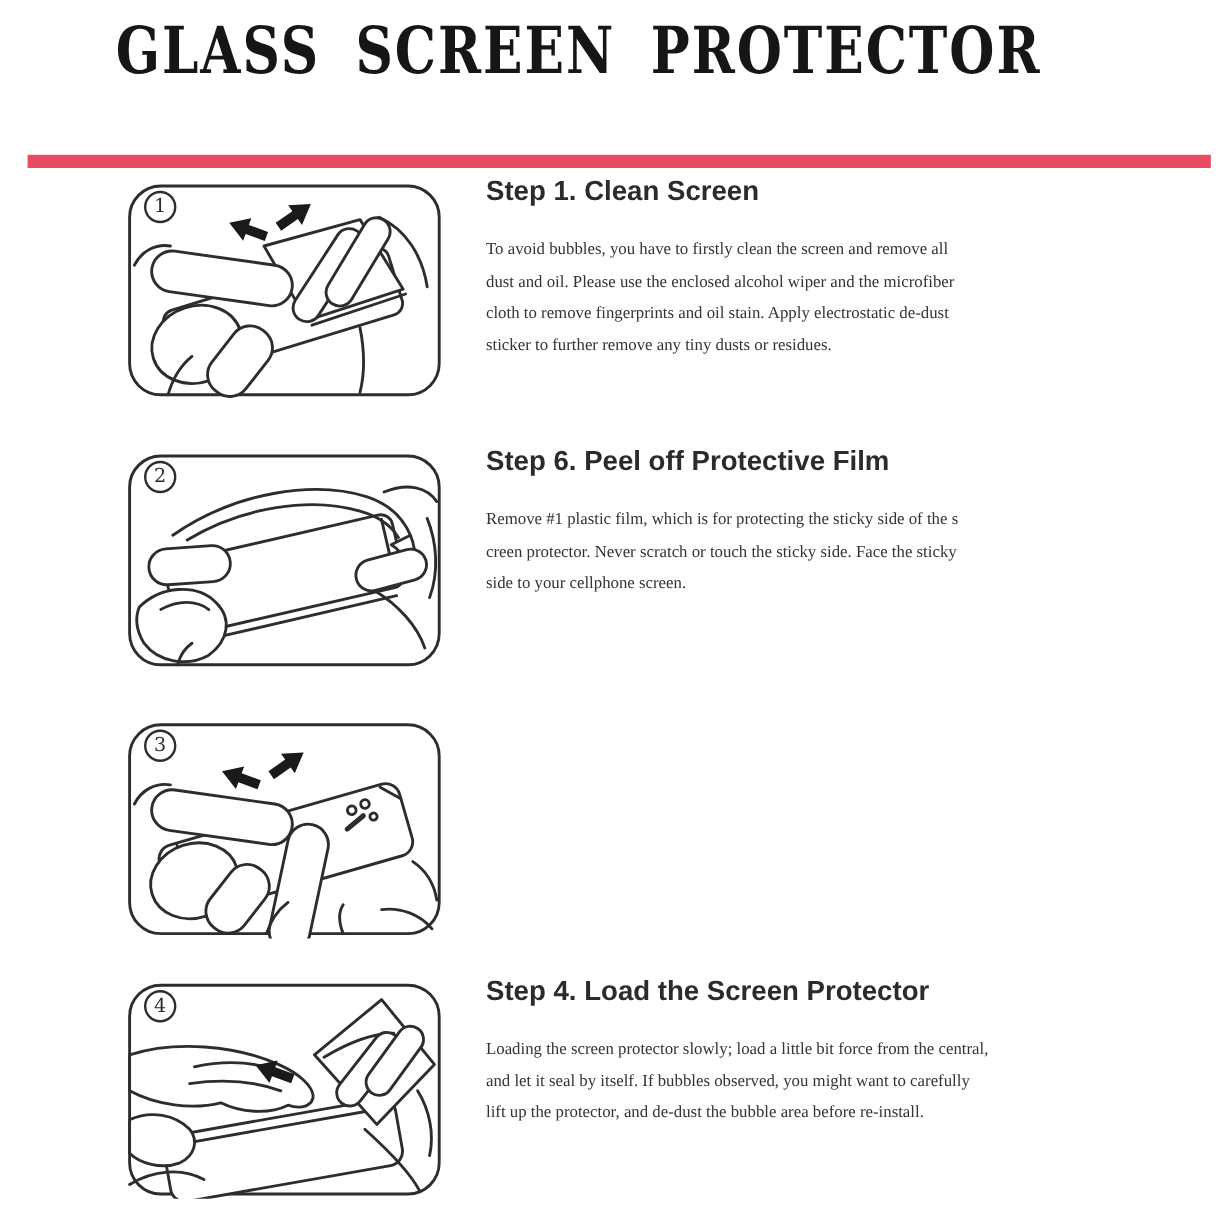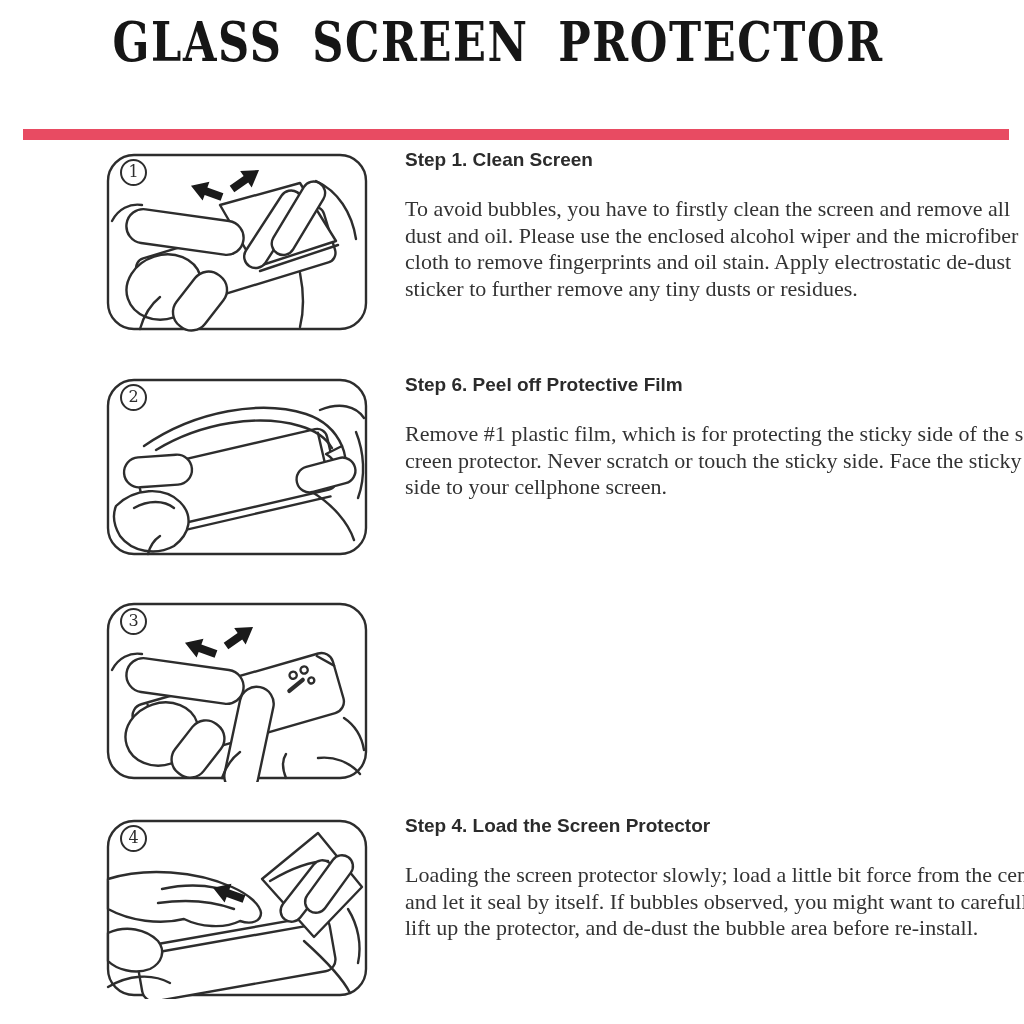--- a/index.html
+++ b/index.html
@@ -1,21 +1,21 @@
 <!DOCTYPE html>
 <html><head>
 <meta charset="utf-8">
 <style>
   html,body{margin:0;padding:0;}
   body{
     width:1024px;height:1024px;background:#ffffff;overflow:hidden;position:relative;
     font-family:"Liberation Sans",sans-serif;color:#2b2b2b;
   }
   
-  .header{position:absolute;top:0;left:16px;width:836px;text-align:center;}
+  .header{position:absolute;top:0;left:0;width:836px;text-align:center;}
   .title-line{
     display:inline-block;
     font-family:"DejaVu Serif",serif;font-weight:800;color:#161616;
     transform:scaleX(0.80);transform-origin:center;
     letter-spacing:2px;word-spacing:0.30em;white-space:nowrap;
   }
   .title-1{font-size:54px;line-height:56px;margin-top:14px;}
   .title-2{font-size:52px;line-height:52px;margin-top:2px;letter-spacing:5px;}
   .divider{position:absolute;top:129px;left:23px;width:986px;height:11px;background:#e84b62;}
   
@@ -23,26 +23,26 @@
   .s1{top:145px;} .s2{top:370px;} .s3{top:594px;} .s4{top:811px;}
   .fig{position:absolute;left:104px;top:6px;width:266px;height:182px;margin:0;}
   .fig svg{display:block;}
   .badge{
     position:absolute;left:16px;top:8px;width:27px;height:27px;border:2.3px solid #2d2d2d;
     border-radius:50%;box-sizing:border-box;background:#fff;
     font-family:"DejaVu Serif",serif;font-size:16px;line-height:22px;text-align:center;color:#2d2d2d;
   }
   .content{position:absolute;left:405px;top:0;width:600px;}
   .step-heading{
-    font-family:"Liberation Sans",sans-serif;font-weight:bold;font-size:19px;line-height:29px;
+    font-family:"Liberation Sans",sans-serif;font-weight:bold;font-size:23px;line-height:29px;
     color:#2b2b2b;margin:0;
   }
   .step-body{
     margin:22px 0 0 0;font-family:"Liberation Serif","DejaVu Serif",serif;
-    font-size:22px;line-height:26.5px;color:#333;white-space:pre;
+    font-size:14px;line-height:26.5px;color:#333;white-space:pre;
   }
   
   .ln{stroke:#2d2d2d;stroke-width:2.4;fill:none;stroke-linecap:round;stroke-linejoin:round;}
   .wh{fill:#ffffff;}
   .solid{fill:#1a1a1a;stroke:none;}
 </style>
 </head>
 <body>
 
 <div class="header">

